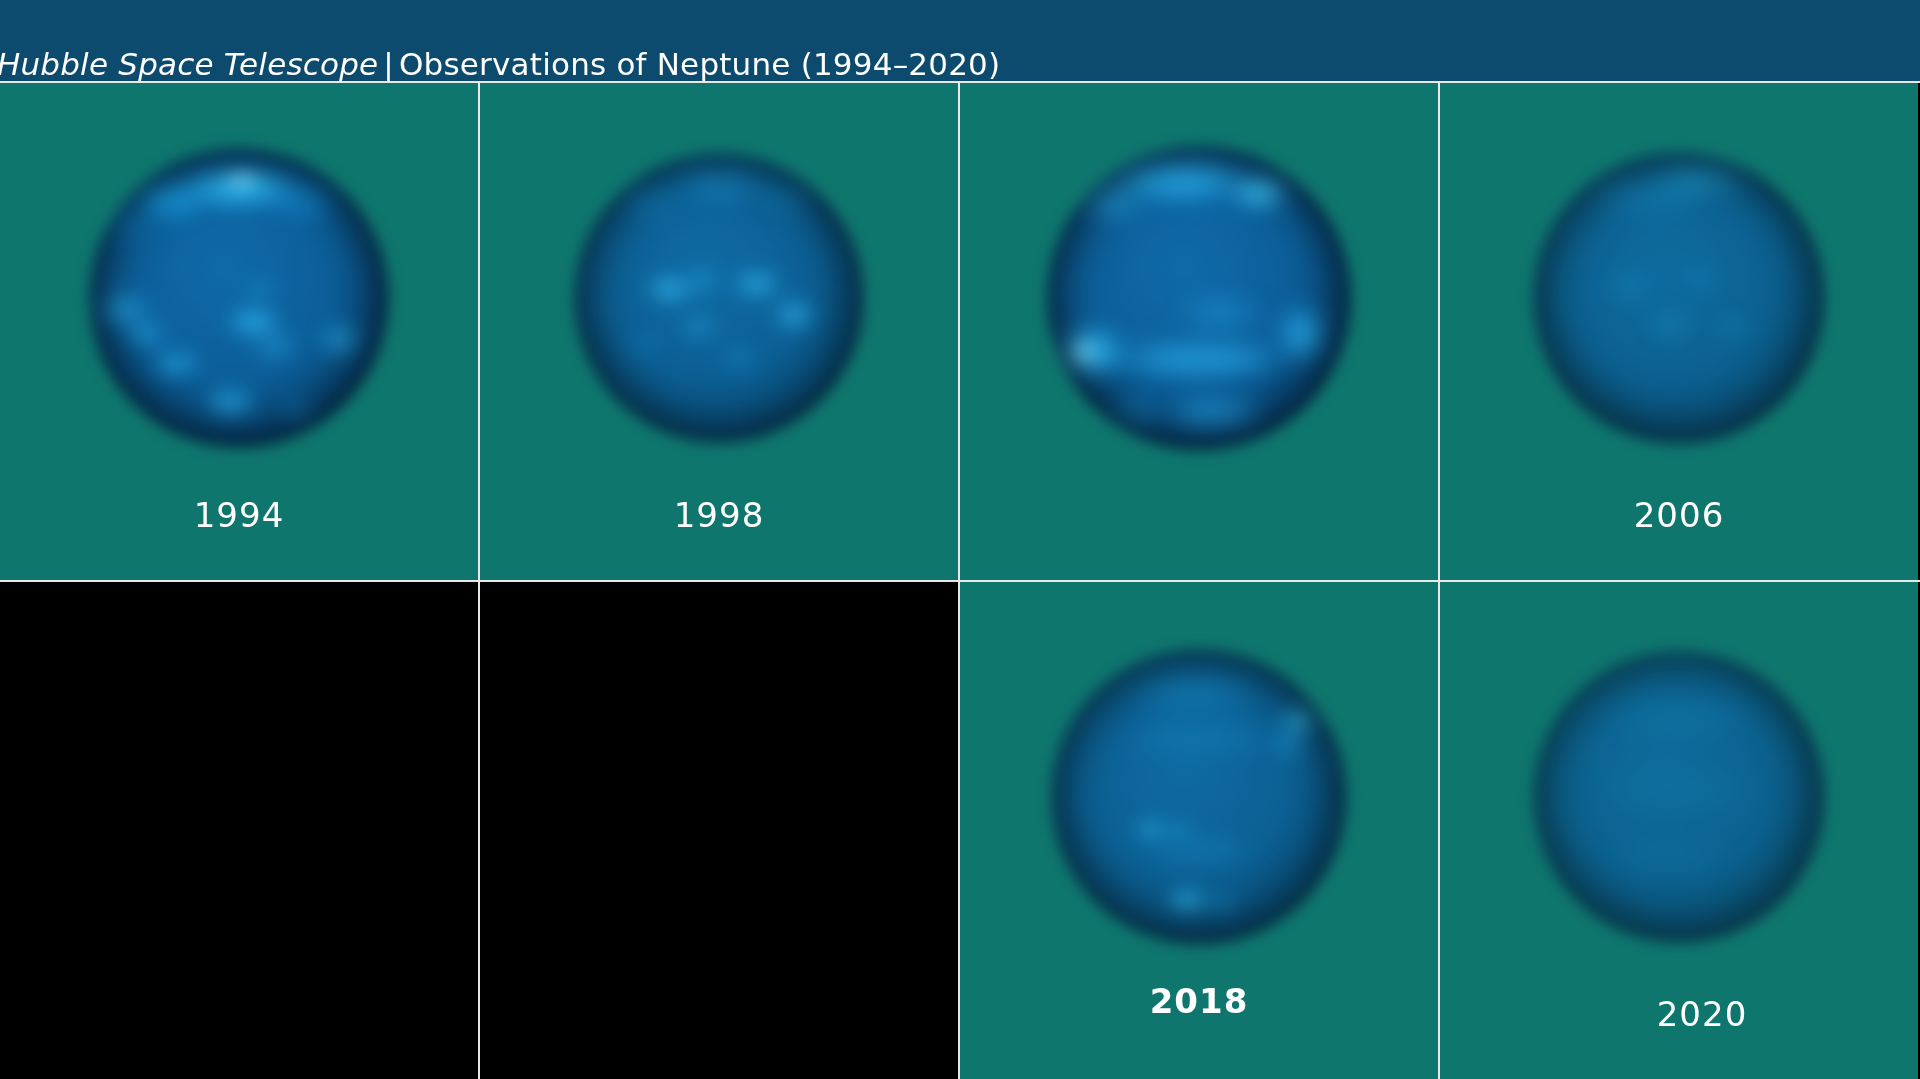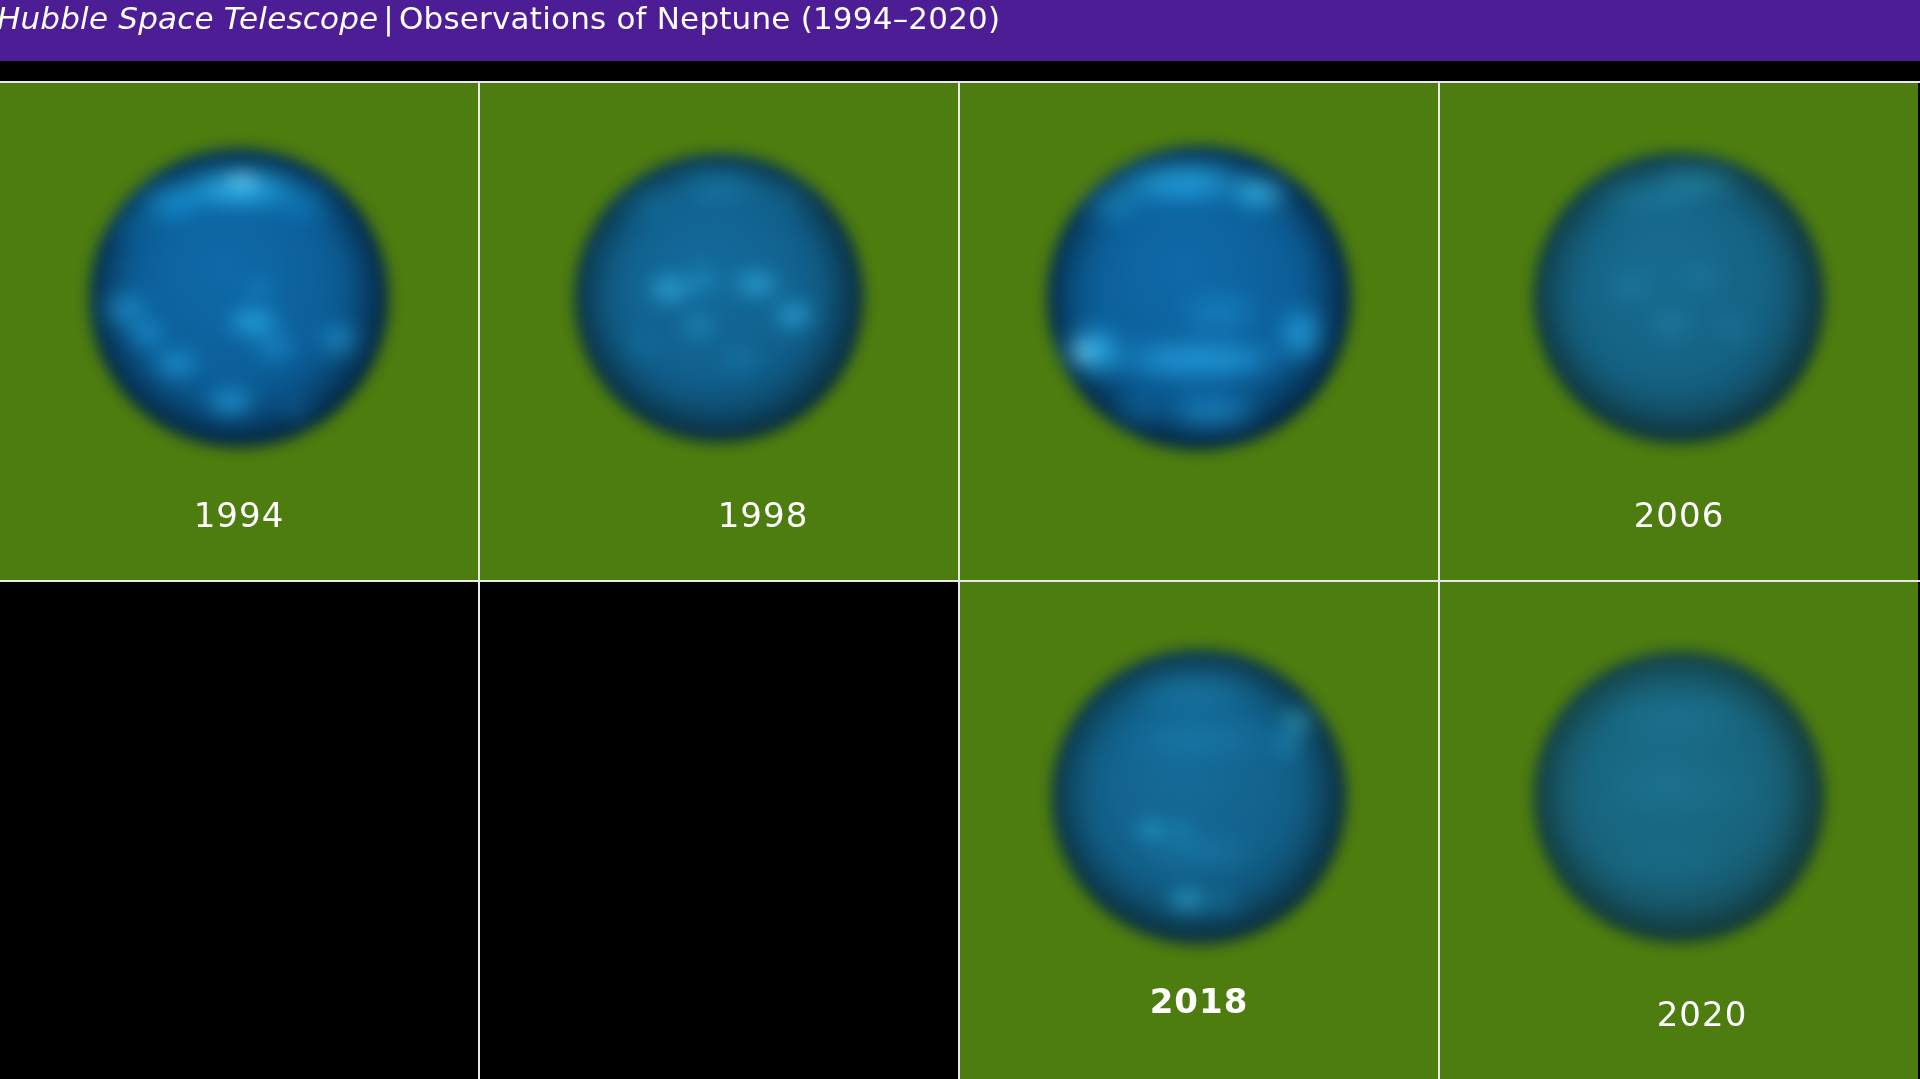--- a/index.html
+++ b/index.html
@@ -8,23 +8,23 @@
     width:1920px; height:1079px;
     background:#000;
     overflow:hidden;
     font-family:"DejaVu Sans", sans-serif;
   }
 
   #root { position:relative; width:1920px; height:1079px; background:#000; }
 
   
   .header {
-    position:absolute; left:0; top:0; width:1920px; height:61px;
-    background:#4c1d95;
-    display:flex; align-items:flex-start;
+    position:absolute; left:0; top:0; width:1920px; height:82px;
+    background:#0c4a6e;
+    display:flex; align-items:flex-end;
   }
   .header-title {
     color:#ffffff;
     font-size:31px;
     letter-spacing:0.2px;
     white-space:nowrap;
     margin-left:-3px;
     font-family:"DejaVu Sans", sans-serif;
   }
   .t-obs { font-style:normal; }
@@ -42,21 +42,21 @@
     position:absolute; width:2px; background:#e9e9e9;
   }
 
   
   .grid {
     position:absolute; left:0; top:83px; width:1920px; height:996px;
   }
   .panel {
     position:absolute;
     width:478px; height:497px;
-    background:#4d7c0f;
+    background:#0f766e;
     overflow:hidden;
   }
   .panel .stage {
     position:absolute; left:0; top:0; width:478px; height:430px;
   }
 
   
   .planet {
     position:absolute;
     left:50%; top:50%;
@@ -136,21 +136,21 @@
             <div class="feat" style="width: 15%; height: 8%; left: 33%; top: 47%; transform: translate(-50%, -50%); background: radial-gradient(rgb(56, 196, 255) 0%, rgb(56, 196, 255) 38%, rgba(0, 0, 0, 0) 72%); opacity: 0.92; filter: blur(9px);"></div>
             <div class="feat" style="width: 11%; height: 7%; left: 44%; top: 44%; transform: translate(-50%, -50%); background: radial-gradient(rgb(42, 180, 244) 0%, rgb(42, 180, 244) 38%, rgba(0, 0, 0, 0) 72%); opacity: 0.7; filter: blur(9px);"></div>
             <div class="feat" style="width: 16%; height: 8%; left: 63%; top: 45%; transform: translate(-50%, -50%); background: radial-gradient(rgb(52, 192, 255) 0%, rgb(52, 192, 255) 38%, rgba(0, 0, 0, 0) 72%); opacity: 0.88; filter: blur(9px);"></div>
             <div class="feat" style="width: 14%; height: 9%; left: 76%; top: 56%; transform: translate(-50%, -50%); background: radial-gradient(rgb(50, 188, 252) 0%, rgb(50, 188, 252) 38%, rgba(0, 0, 0, 0) 72%); opacity: 0.85; filter: blur(9px);"></div>
             <div class="feat" style="width: 12%; height: 6%; left: 43%; top: 60%; transform: translate(-50%, -50%); background: radial-gradient(rgb(44, 182, 246) 0%, rgb(44, 182, 246) 38%, rgba(0, 0, 0, 0) 72%); opacity: 0.75; filter: blur(9px);"></div>
             <div class="feat" style="width: 13%; height: 6%; left: 57%; top: 71%; transform: translate(-50%, -50%); background: radial-gradient(rgb(31, 164, 232) 0%, rgb(31, 164, 232) 38%, rgba(0, 0, 0, 0) 72%); opacity: 0.55; filter: blur(10px);"></div>
             <div class="feat" style="width: 11%; height: 6%; left: 24%; top: 66%; transform: translate(-50%, -50%); background: radial-gradient(rgb(27, 156, 226) 0%, rgb(27, 156, 226) 38%, rgba(0, 0, 0, 0) 72%); opacity: 0.45; filter: blur(10px);"></div>
             <div class="limb"></div>
           </div>
         </div>
-        <div class="yearlabel" style="top: 412px; margin-left: 44px;">1998</div>
+        <div class="yearlabel" style="top: 412px;">1998</div>
       </div>
       <div class="panel" style="left: 960px; top: 0px;">
         <div class="stage">
           <div class="planet" style="width: 305px; height: 305px; opacity: 1;">
             <div class="base" style="background: radial-gradient(circle at 45% 40%, rgb(15, 106, 168) 0%, rgb(12, 94, 152) 46%, rgb(9, 74, 124) 70%, rgb(6, 53, 88) 88%, rgb(3, 34, 60) 100%);"></div>
             <div class="feat" style="width: 52%; height: 13%; left: 42%; top: 11%; transform: translate(-50%, -50%); background: radial-gradient(rgb(42, 184, 251) 0%, rgb(42, 184, 251) 38%, rgba(0, 0, 0, 0) 72%); opacity: 0.95; filter: blur(11px);"></div>
             <div class="feat" style="width: 20%; height: 10%; left: 70%; top: 15%; transform: translate(-50%, -50%); background: radial-gradient(rgb(60, 202, 255) 0%, rgb(60, 202, 255) 38%, rgba(0, 0, 0, 0) 72%); opacity: 1; filter: blur(9px);"></div>
             <div class="feat" style="width: 22%; height: 11%; left: 20%; top: 18%; transform: translate(-50%, -50%); background: radial-gradient(rgb(39, 176, 244) 0%, rgb(39, 176, 244) 38%, rgba(0, 0, 0, 0) 72%); opacity: 0.85; filter: blur(11px);"></div>
             <div class="feat" style="width: 10%; height: 8%; left: 12%; top: 68%; transform: translate(-50%, -50%); background: radial-gradient(rgb(242, 254, 255) 0%, rgb(242, 254, 255) 38%, rgba(0, 0, 0, 0) 72%); opacity: 1; filter: blur(5px);"></div>
             <div class="feat" style="width: 22%; height: 16%; left: 14%; top: 68%; transform: translate(-50%, -50%); background: radial-gradient(rgb(51, 194, 255) 0%, rgb(51, 194, 255) 38%, rgba(0, 0, 0, 0) 72%); opacity: 0.95; filter: blur(11px);"></div>

